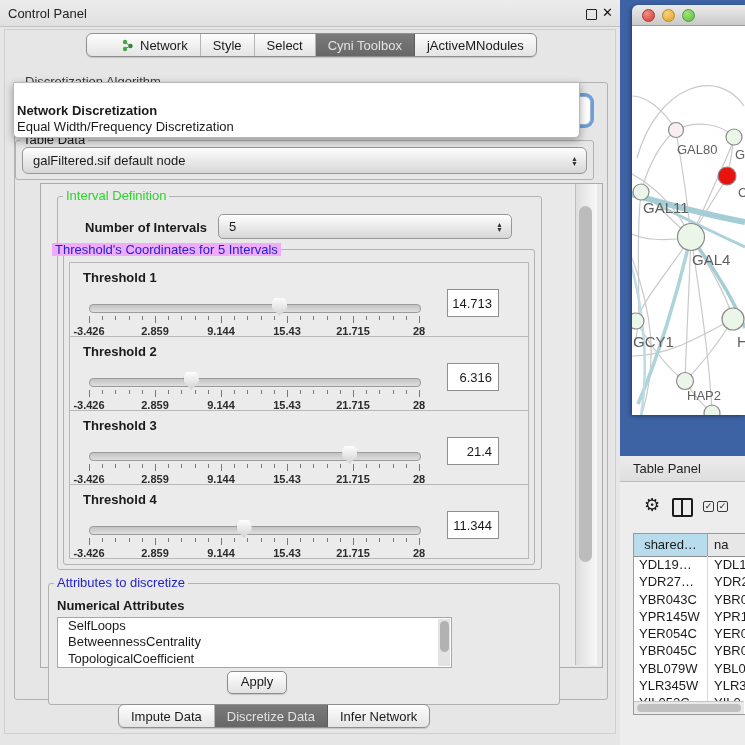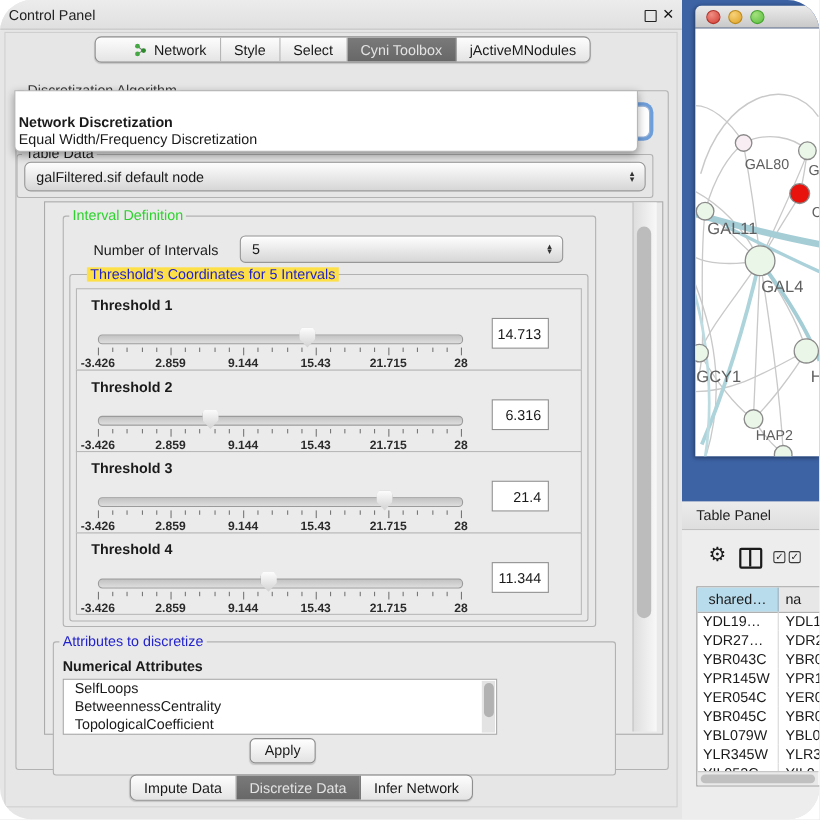--- a/index.html
+++ b/index.html
@@ -1,18 +1,18 @@
 <!DOCTYPE html>
 <html><head>
 <meta charset="utf-8">
 <style>
   html,body{margin:0;padding:0;}
   #root{position:relative;width:745px;height:745px;overflow:hidden;
         font-family:"Liberation Sans","DejaVu Sans",sans-serif;font-size:13px;
-        background:#e6e6e6;color:#1a1a1a;border-radius:29px;}
+        background:#e6e6e6;color:#1a1a1a;}
   .abs{position:absolute;}
 
   
   #cp-titlebar{left:0;top:0;width:620px;height:26px;background:linear-gradient(#ececec,#e0e0e0);
                border-bottom:1px solid #c2c2c2;}
   #cp-title{left:8px;top:6px;color:#222;}
   #cp-float-icon{left:586px;top:9px;width:9px;height:9px;border:1.5px solid #222;border-radius:1px;}
   #cp-close-icon{left:602px;top:5px;font-weight:bold;font-size:13px;color:#111;}
   #cp-frame{left:4px;top:29px;width:610px;height:703px;border:1px solid #cfcfcf;background:#e6e6e6;}
 
@@ -172,31 +172,31 @@
       </span>
   </div>
 
   <div class="abs" id="inner-panel"></div>
   <div class="abs" id="cp-scroll-track"></div>
   <div class="abs" id="cp-scroll-thumb"></div>
 
   <div class="abs gbox" style="left:57px;top:196px;width:483px;height:372px;background:#e9e9e9;"></div>
   <div class="glabel green" style="left:63px;top:189px;background:#e9e9e9;">Interval Definition</div>
 
-  <div class="abs" style="left:85px;top:220px;font-weight:normal;">Number of Intervals</div>
+  <div class="abs" style="left:85px;top:220px;font-weight:bold;">Number of Intervals</div>
   <div class="abs combo" style="left:218px;top:214px;width:292px;height:23px;border-radius:5px;">
     <span class="val">5</span>
     <span class="stepper">
         <span>▲</span>
         <span>▼</span>
       </span>
   </div>
 
   <div class="abs gbox" style="left:63px;top:249px;width:470px;height:314px;background:#e9e9e9;"></div>
-  <div class="glabel blue" style="left:79px;top:243px;background:#fde047;">Threshold's Coordinates for 5 Intervals</div>
+  <div class="glabel blue" style="left:52px;top:243px;background:#f0abfc;">Threshold's Coordinates for 5 Intervals</div>
   <div class="abs" id="thr-stack" style="left:69px;top:263px;width:460px;">
       <div class="thr-panel">
         <div class="thr-label">Threshold 1</div>
         <div class="thr-track"></div>
         <div class="tickrow">
           <span class="tick major" style="left: 0px;"></span>
           <span class="tick" style="left: 13.2px;"></span>
           <span class="tick" style="left: 26.4px;"></span>
           <span class="tick" style="left: 39.6px;"></span>
           <span class="tick" style="left: 52.8px;"></span>

